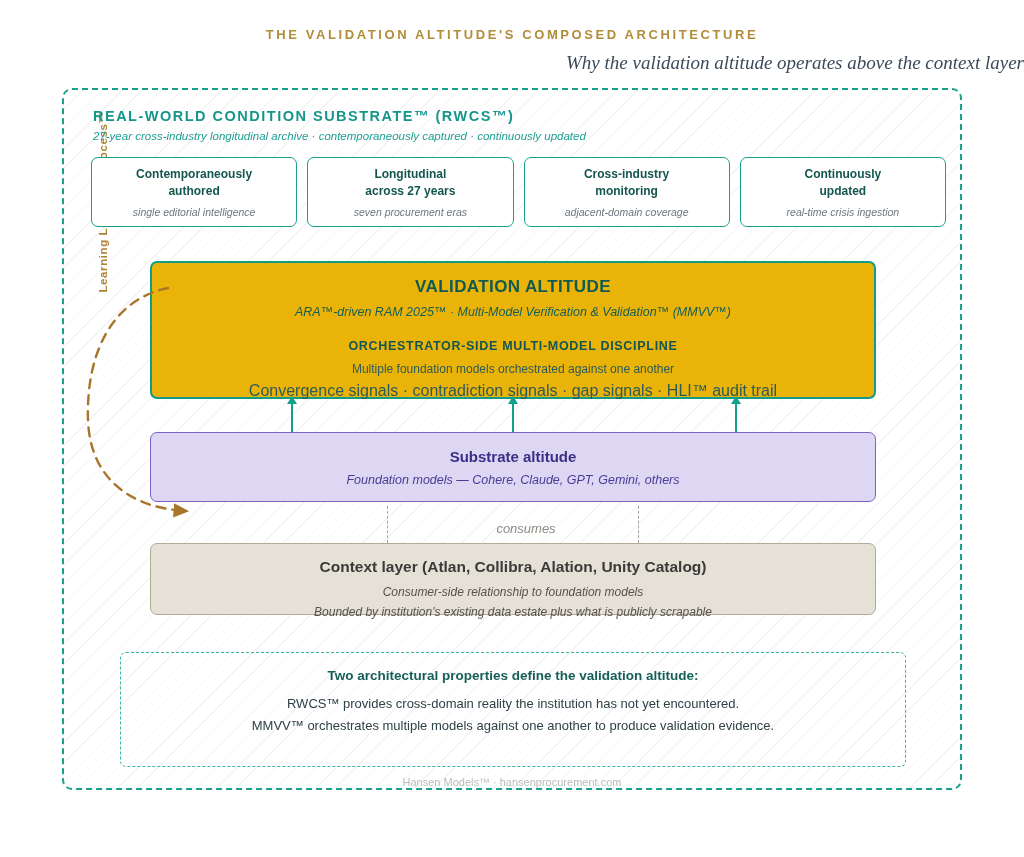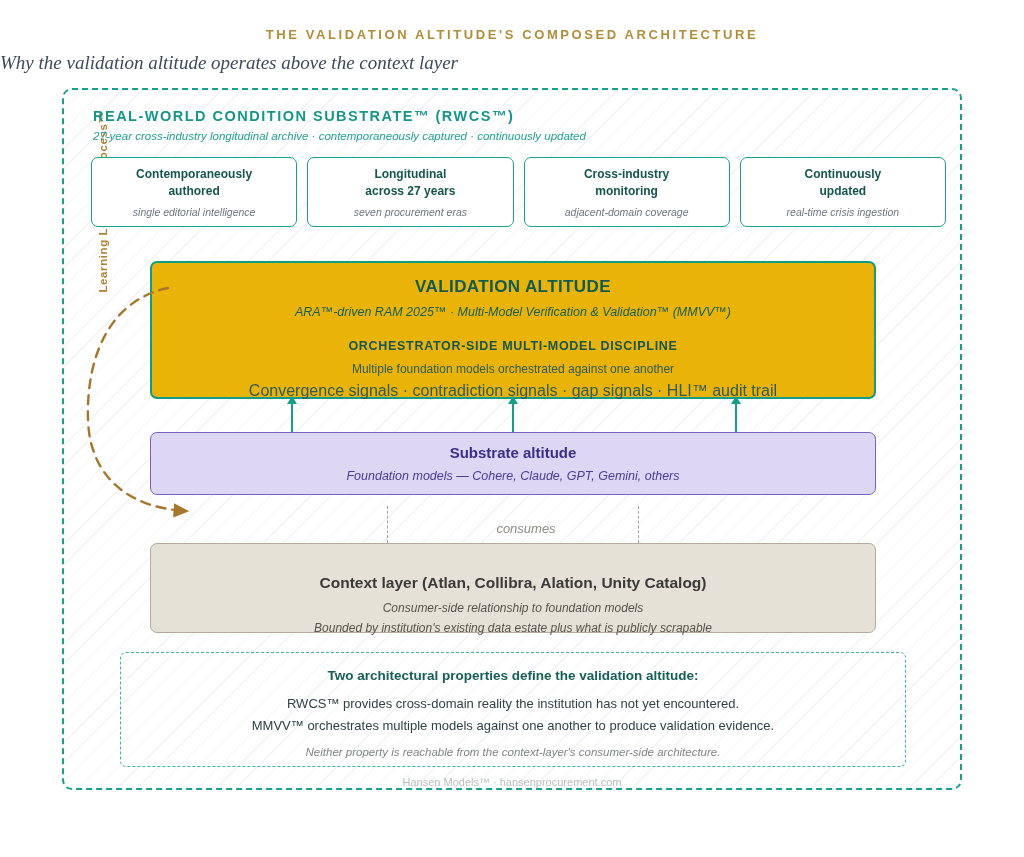--- a/index.html
+++ b/index.html
@@ -25,21 +25,21 @@
     font-size: 13px;
     font-weight: bold;
     letter-spacing: 2.6px;
     color: #b08d39;
     font-family: "Liberation Sans", sans-serif;
   }
   .subtitle {
     position: absolute;
     left: 0; right: 0;
     top: 52px;
-    text-align: left;
+    text-align: right;
     font-size: 19px;
     font-style: italic;
     color: #3b4a5a;
     font-family: "Liberation Serif", serif;
   }
 
   
   .frame {
     position: absolute;
     left: 62px;
@@ -177,21 +177,21 @@
     font-size: 16px;
     color: #2d5b57;
   }
 
   
   .substrate {
     position: absolute;
     left: 150px;
     top: 432px;
     width: 726px;
-    height: 63px;
+    height: 70px;
     background: #ddd7f3;
     border: 1.8px solid #7a63c4;
     border-radius: 7px;
     box-sizing: border-box;
     display: flex;
     flex-direction: column;
     align-items: center;
     justify-content: center;
   }
   .substrate-title {
@@ -206,29 +206,29 @@
     color: #4a3b96;
     text-align: center;
   }
 
   
   .context {
     position: absolute;
     left: 150px;
     top: 543px;
     width: 726px;
-    height: 90px;
+    height: 72px;
     background: #e5e1d6;
     border: 1.5px solid #b3ab97;
     border-radius: 7px;
     box-sizing: border-box;
     display: flex;
     flex-direction: column;
     align-items: center;
-    padding-top: 30px;
+    padding-top: 14px;
   }
   .context-title {
     font-size: 15.5px;
     font-weight: bold;
     color: #3a3a38;
   }
   .context-sub1 {
     margin-top: 9px;
     font-size: 12px;
     font-style: italic;
@@ -400,16 +400,15 @@
       <path d="M0,0 L6.5,3 L0,6 Z" fill="#a8762a"></path>
     </marker>
   </defs>
   <path d="M 168,288 C 110,300 86,356 88,420 C 90,478 130,508 186,511" fill="none" stroke="#a8762a" stroke-width="2.4" stroke-dasharray="9 7" stroke-linecap="round" marker-end="url(#loopArrow)"></path>
 </svg>
 
 <div class="callout">
   <div class="callout-title">Two architectural properties define the validation altitude:</div>
   <div class="callout-l1">RWCS™ provides cross-domain reality the institution has not yet encountered.</div>
   <div class="callout-l2">MMVV™ orchestrates multiple models against one another to produce validation evidence.</div>
-  <div class="callout-note">Neither property is reachable from the context-layer's consumer-side architecture.</div>
 </div>
 
 <div class="footer">Hansen Models™ · hansenprocurement.com</div>
 
 </body></html>

